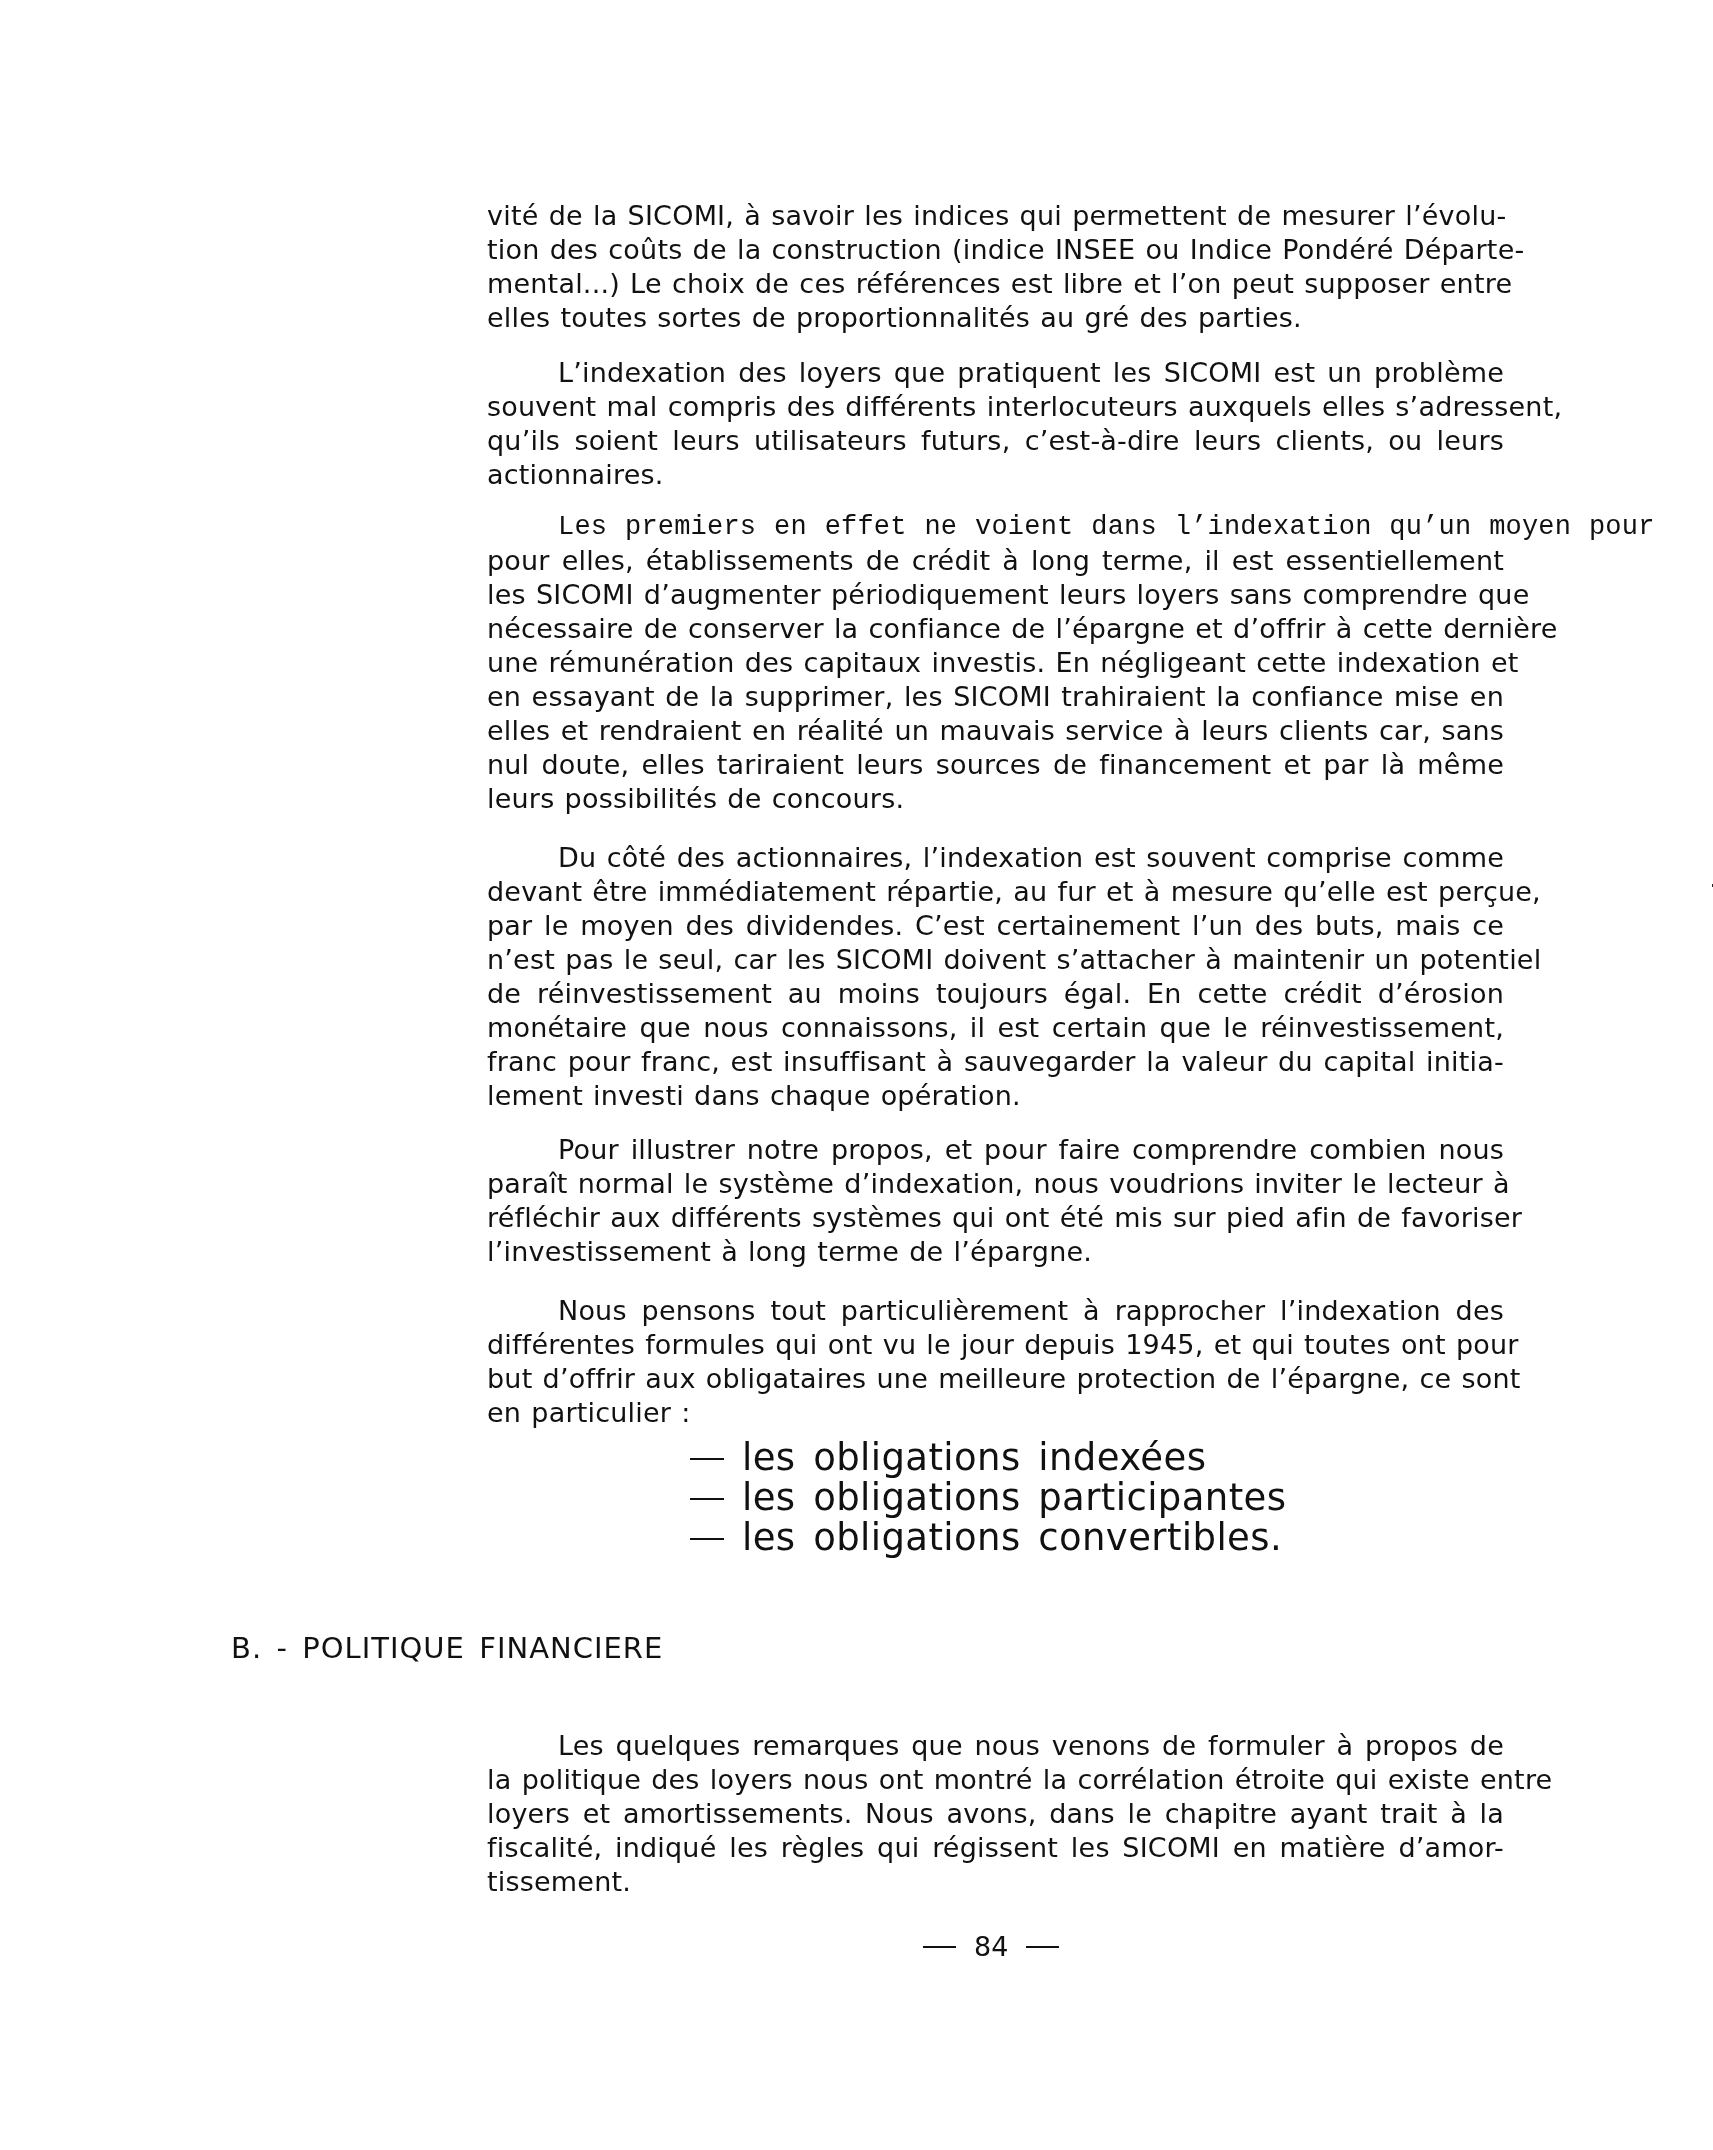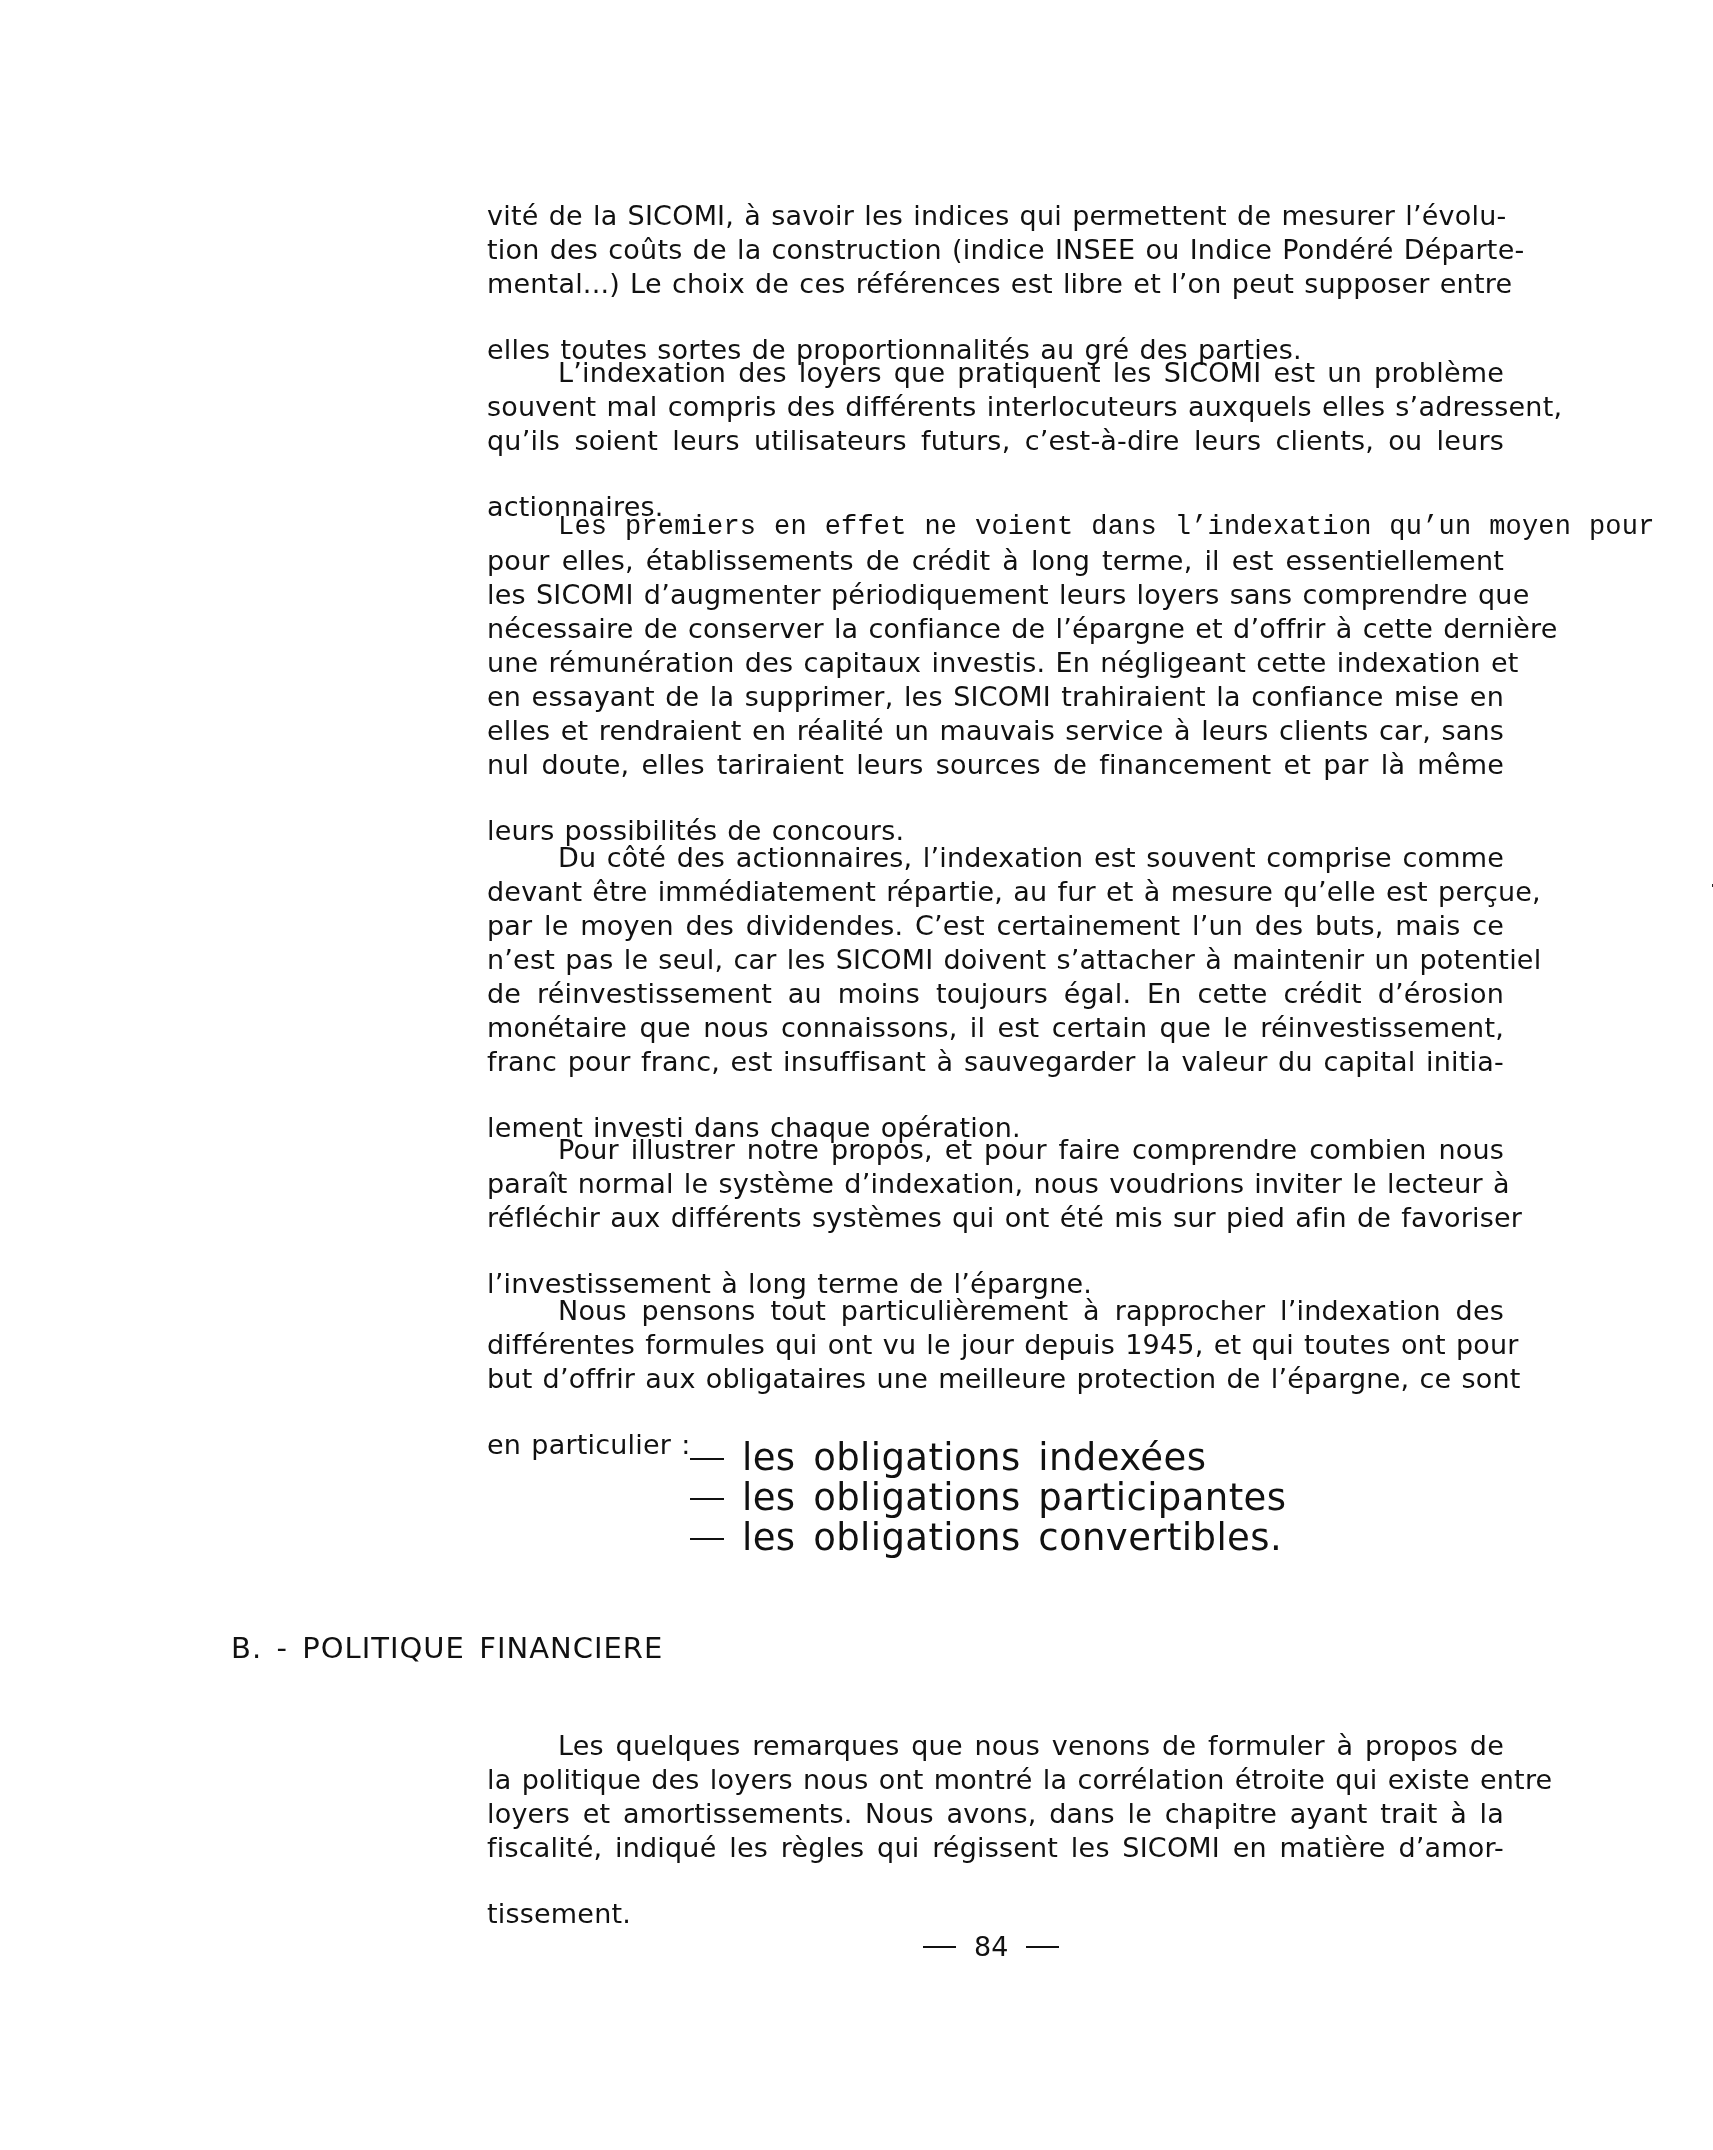--- a/index.html
+++ b/index.html
@@ -36,21 +36,20 @@
     }
     .para-line {
       display: block;
       text-align: justify;
       text-align-last: justify;
       white-space: nowrap;
       height: 34px;
     }
     .para-line.last {
       text-align-last: left;
-      margin-top: 32px;
     }
     .bullet-list {
       position: absolute;
       left: 674px;
       top: 1438px;
       margin: 0;
       padding: 0;
       list-style: none;
       font-size: 37px;
       line-height: 40px;

